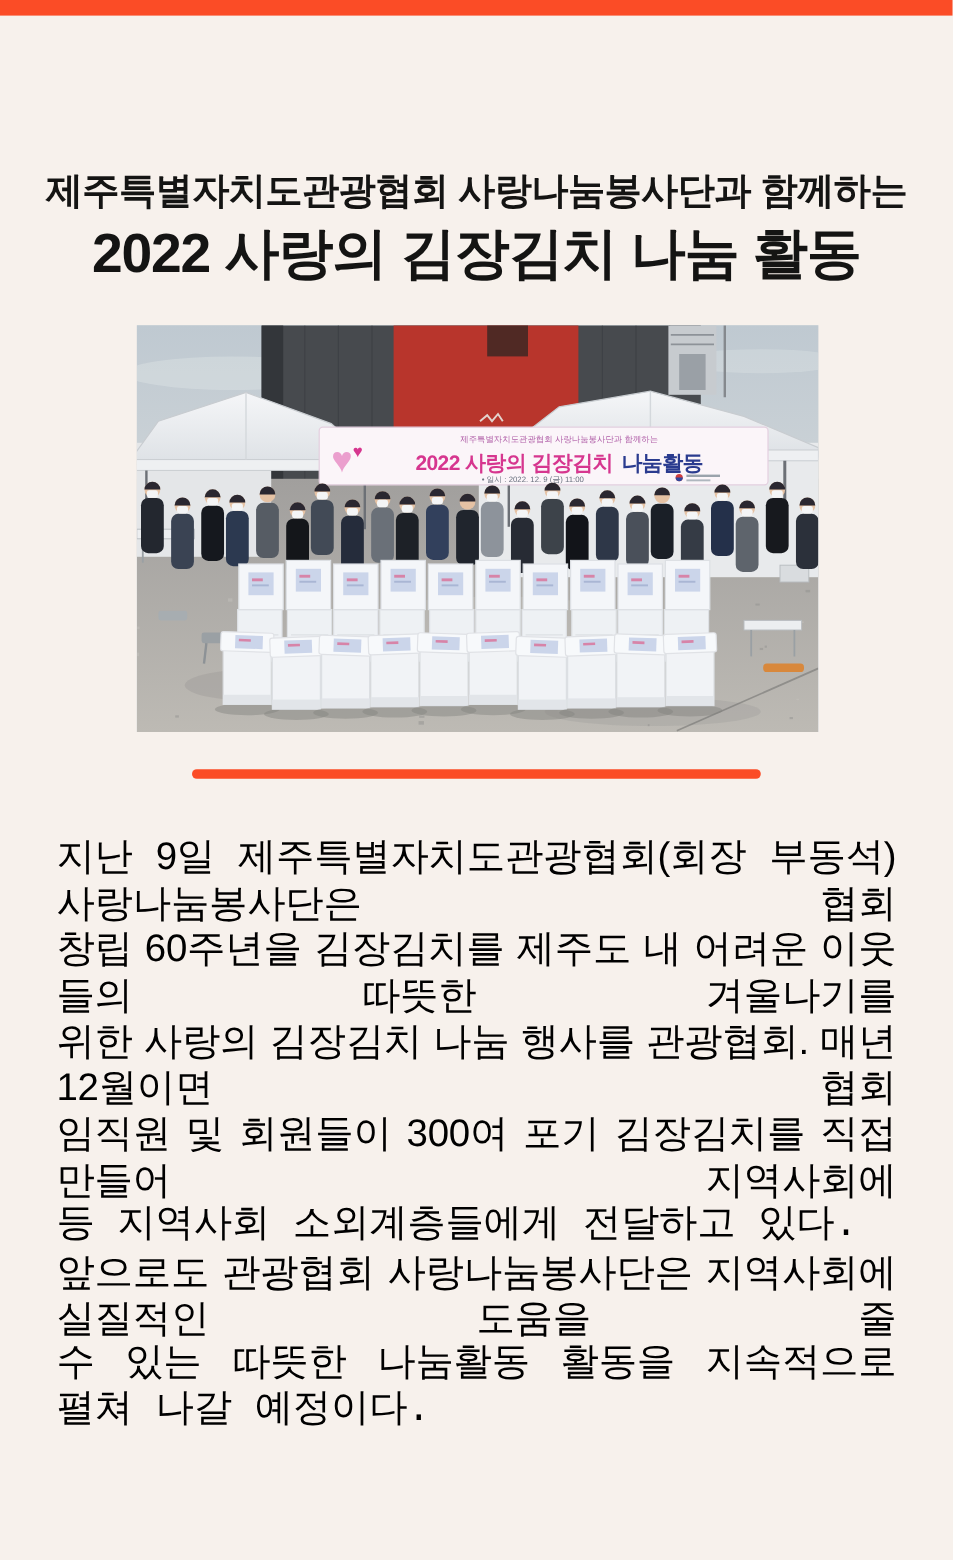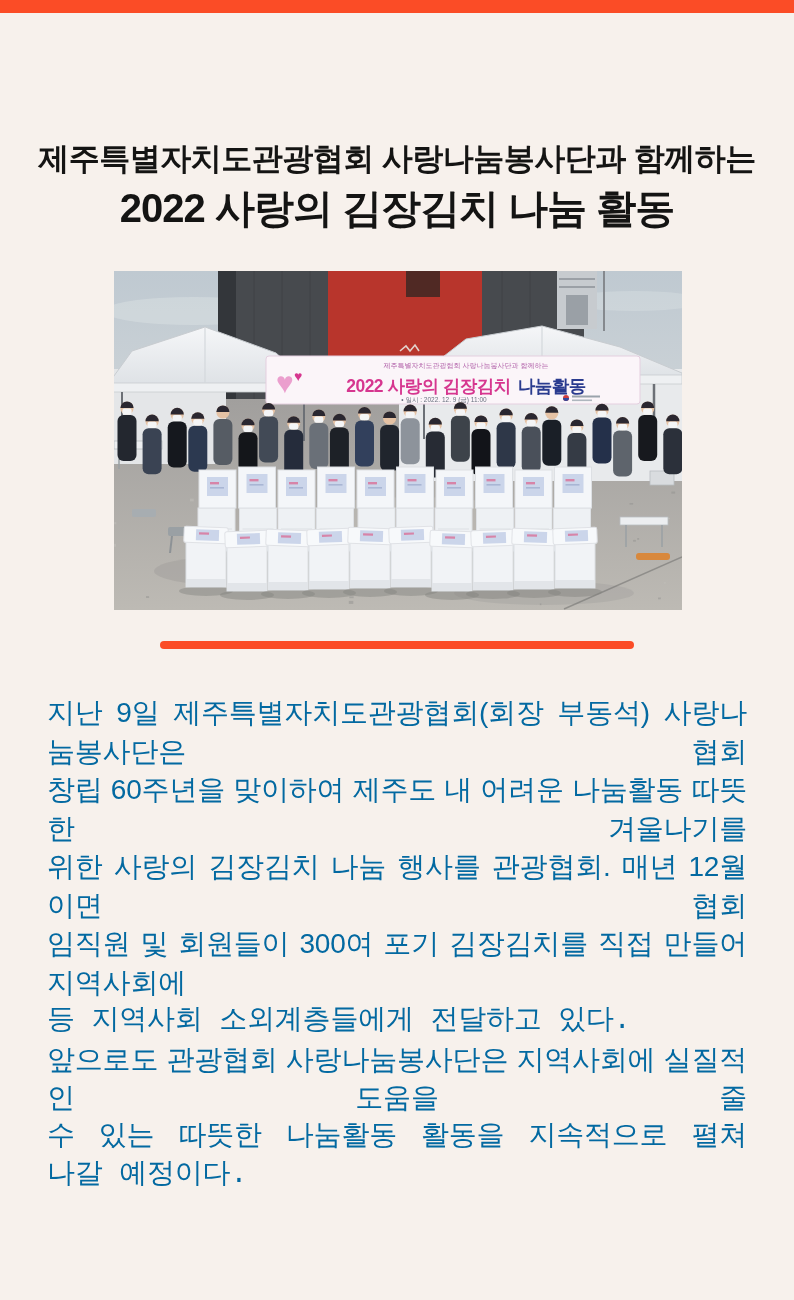--- a/index.html
+++ b/index.html
@@ -2,26 +2,26 @@
 <html><head>
 <meta charset="utf-8">
 <style>
   html,body{margin:0;padding:0;}
   body{background:#f7f1ec;font-family:"Liberation Sans","DejaVu Sans",sans-serif;}
   .page{position:relative;width:794px;height:1300px;background:#f7f1ec;overflow:hidden;margin:0 auto;}
   .topbar{position:absolute;left:0;top:0;width:794px;height:13px;background:#fb4c26;}
   .subtitle{position:absolute;left:0;top:142px;width:794px;margin:0;text-align:center;
             font-size:31px;line-height:1.1;font-weight:800;letter-spacing:-0.5px;color:#141413;}
   .title{position:absolute;left:0;top:186px;width:794px;margin:0;text-align:center;
-         font-size:40px;line-height:1.1;font-weight:800;letter-spacing:-1px;color:#141413;}
+         font-size:46px;line-height:1.1;font-weight:800;letter-spacing:-1px;color:#141413;}
   .photo{position:absolute;left:114px;top:271px;width:568px;height:339px;overflow:hidden;background:#c7d0d5;}
   .photo svg{position:absolute;left:0;top:0;width:100%;height:100%;display:block;}
   .divider{position:absolute;left:160px;top:641px;width:474px;height:8px;border-radius:4px;background:#fb4c26;}
-  .article{position:absolute;left:47px;top:694px;width:700px;color:#0369a1;
-           font-size:28px;line-height:38.5px;letter-spacing:-0.2px;}
+  .article{position:absolute;left:47px;top:694px;width:700px;color:#000000;
+           font-size:32px;line-height:38.5px;letter-spacing:-0.2px;}
   .article .line{text-align:justify;text-align-last:justify;white-space:normal;}
   .article .line.lastline{text-align-last:left;font-family:Liberation Mono, monospace;}
   .para2{margin-top:0;}
 </style>
 </head>
 <body>
 
 <div class="page">
   <div class="topbar"></div>
 
@@ -414,21 +414,21 @@
           </g>
         </g>
     </svg>
   </div>
 
   <div class="divider"></div>
 
   <div class="article">
     <div class="para para1">
       <div class="line">지난 9일 제주특별자치도관광협회(회장 부동석) 사랑나눔봉사단은 협회</div>
-      <div class="line">창립 60주년을 맞이하여 제주도 내 어려운 나눔활동 따뜻한 겨울나기를</div>
+      <div class="line">창립 60주년을 김장김치를 제주도 내 어려운 이웃들의 따뜻한 겨울나기를</div>
       <div class="line">위한 사랑의 김장김치 나눔 행사를 관광협회. 매년 12월이면 협회</div>
       <div class="line">임직원 및 회원들이 300여 포기 김장김치를 직접 만들어 지역사회에</div>
       <div class="line lastline">등 지역사회 소외계층들에게 전달하고 있다.</div>
     </div>
     <div class="para para2">
       <div class="line">앞으로도 관광협회 사랑나눔봉사단은 지역사회에 실질적인 도움을 줄</div>
       <div class="line lastline">수 있는 따뜻한 나눔활동 활동을 지속적으로 펼쳐 나갈 예정이다.</div>
     </div>
   </div>
 </div>

